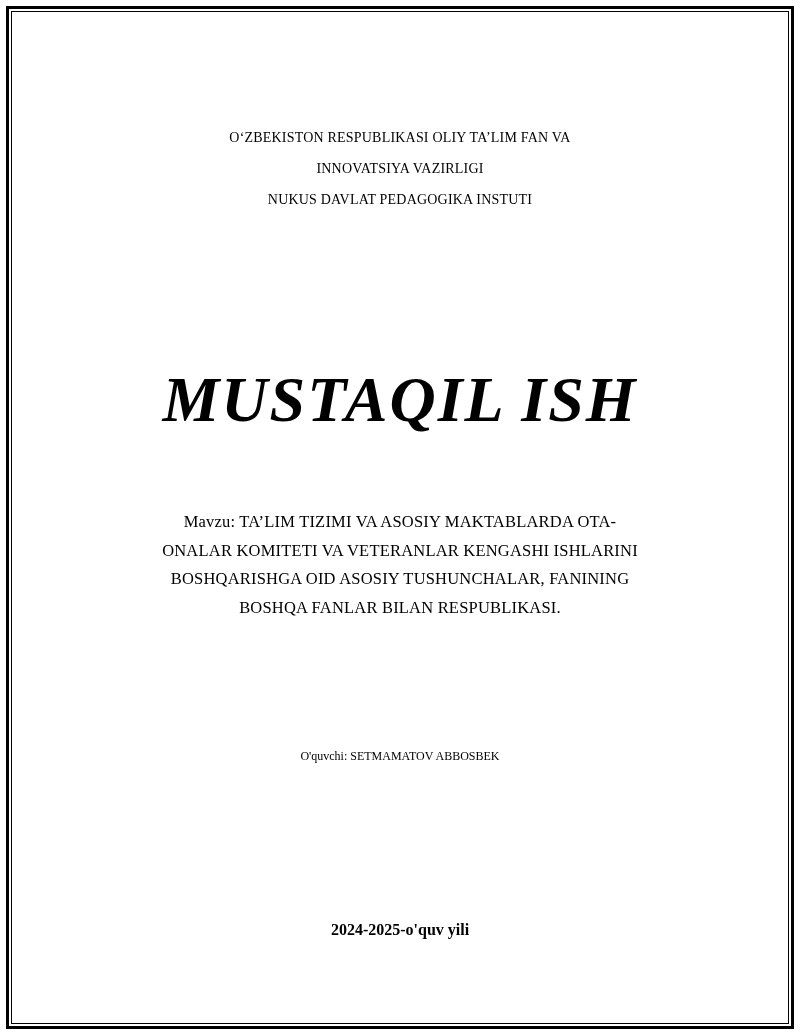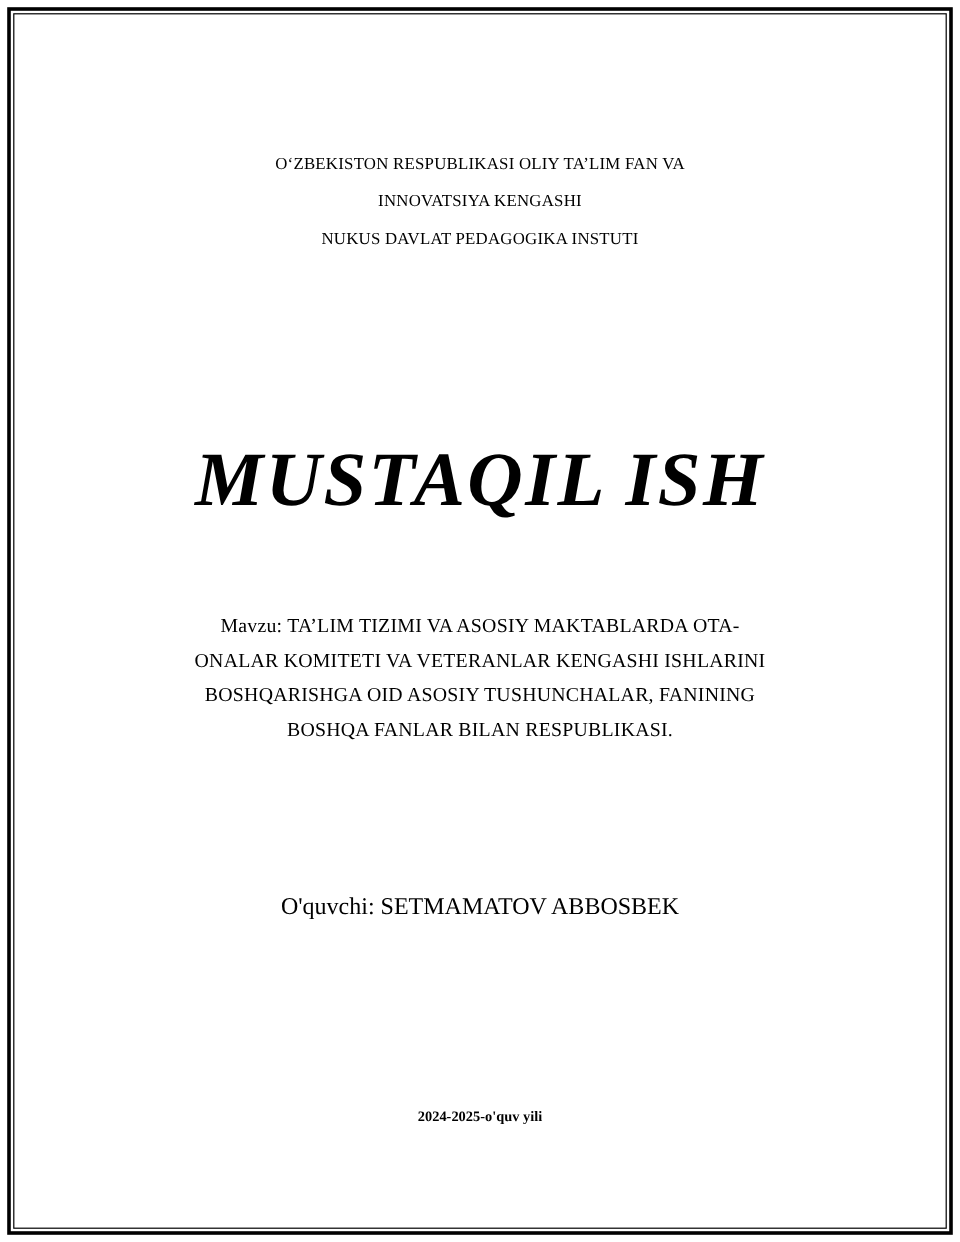--- a/index.html
+++ b/index.html
@@ -59,44 +59,44 @@
     text-align: center;
     font-size: 16.5px;
     line-height: 28.5px;
     letter-spacing: 0.2px;
   }
   .student-line {
     position: absolute;
     top: 732px;
     left: 0; right: 0;
     text-align: center;
-    font-size: 20px;
+    font-size: 12px;
     line-height: 24px;
   }
   .footer-line {
     position: absolute;
     top: 910px;
     left: 0; right: 0;
     text-align: center;
-    font-size: 12px;
+    font-size: 16px;
     font-weight: bold;
     line-height: 16px;
   }
 </style>
 </head>
 <body>
 
 <div class="page">
   <div class="frame-outer">
     <div class="frame-inner">
       <div class="content">
 
         <div class="header-block">
           <div>OʻZBEKISTON RESPUBLIKASI OLIY TA’LIM FAN VA</div>
-          <div>INNOVATSIYA KENGASHI</div>
+          <div>INNOVATSIYA VAZIRLIGI</div>
           <div>NUKUS DAVLAT PEDAGOGIKA INSTUTI</div>
         </div>
 
         <h1 class="doc-title">MUSTAQIL ISH</h1>
 
         <div class="topic-block">
           <div>Mavzu: TA’LIM TIZIMI VA ASOSIY MAKTABLARDA OTA-</div>
           <div>ONALAR KOMITETI VA VETERANLAR KENGASHI ISHLARINI</div>
           <div>BOSHQARISHGA OID ASOSIY TUSHUNCHALAR, FANINING</div>
           <div>BOSHQA FANLAR BILAN RESPUBLIKASI.</div>

